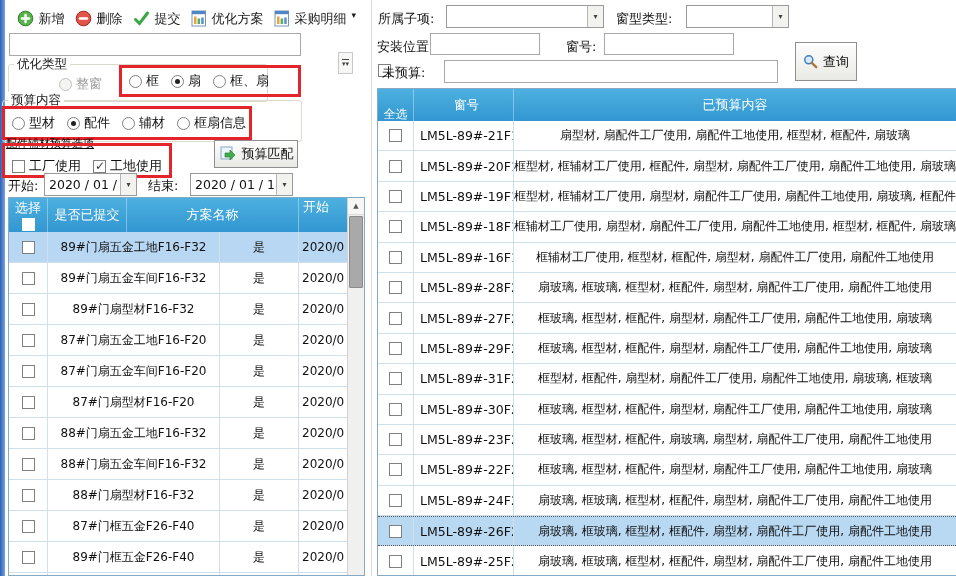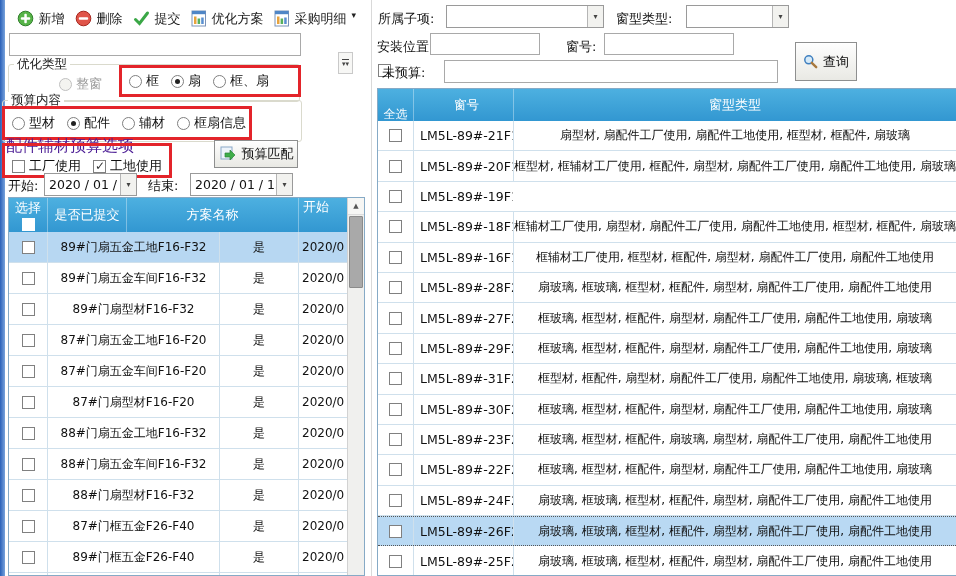--- a/index.html
+++ b/index.html
@@ -40,21 +40,21 @@
   .radio { width:13px; height:13px; border:1px solid #808080; border-radius:50%;
     background:#fff; position:relative; flex:0 0 auto; }
   .radio.on::after { content:""; position:absolute; left:3px; top:3px; width:5px; height:5px;
     border-radius:50%; background:#222; }
   .radio.disabled { border-color:#c0c0c0; background:#f4f4f0; }
   .opt.disabled { color:#9a9a9a; }
   .cb { width:13px; height:13px; border:1px solid #808080; background:#fff;
     position:relative; flex:0 0 auto; }
   .cb.on::after { content:"\2713"; position:absolute; left:1px; top:-2px;
     font-size:12px; font-weight:bold; color:#333; }
-  .plain-label { position:absolute; font-size:16px; color:#4c1d95; }
+  .plain-label { position:absolute; font-size:11px; color:#000000;text-decoration:underline; }
 
   .btn3d { border:1px solid #8e8f8f; background:linear-gradient(#fefefe,#e9e9e4);
     display:flex; align-items:center; justify-content:center; gap:5px;
     font-size:13px; color:#111; box-shadow:inset 0 1px 0 #fff; cursor:default; }
   .match-btn { position:absolute; left:214px; top:140px; width:84px; height:28px; }
   .query-btn { position:absolute; left:795px; top:42px; width:62px; height:39px;text-align:center; }
 
   .date-label { position:absolute; top:177px; font-size:13px; }
   .combo { position:absolute; height:23px; border:1px solid #9a9a9a; background:#fff;
     display:flex; align-items:center; }
@@ -158,21 +158,21 @@
     <span class="caret">▾</span>
   </div>
 </div>
 <div class="overflow-btn">
   <span class="bar"></span>
   <span class="arr">▾▾</span>
 </div>
 
 <input class="tool-input" type="text" value="" style="">
 
-<div class="groupbox" style="left:8px; top:64px; width:292px; height:38px;">
+<div class="groupbox" style="left:8px; top:64px; width:260px; height:38px;">
   <span class="legend">优化类型</span>
   <div style="position:absolute; left:50px; top:10px;">
       <span class="opt disabled">
         <span class="radio disabled"></span>
         <span>整窗</span>
       </span>
     </div>
   <div class="red-box" style="left:110px; top:0px; width:182px; height:32px;">
       <span class="opt">
         <span class="radio"></span>
@@ -391,21 +391,21 @@
 <div class="dtable" id="budget-table">
   <div class="thead">
     <div class="th bc-sel">
       <span style="font-size:12px;margin-top:32px;">全选</span>
       <span class="cb"></span>
     </div>
     <div class="th bc-no" style="justify-content:center; align-items:center;">
         <span>窗号</span>
       </div>
     <div class="th bc-content">
-        <span>窗型类型</span>
+        <span>已预算内容</span>
       </div>
   </div>
   <div>
       <div class="trow">
         <div class="cell bc-sel">
           <span class="cb"></span>
         </div>
         <div class="cell bc-no">LM5L-89#-21F19</div>
         <div class="cell bc-content">扇型材, 扇配件工厂使用, 扇配件工地使用, 框型材, 框配件, 扇玻璃</div>
       </div>
@@ -414,20 +414,21 @@
           <span class="cb"></span>
         </div>
         <div class="cell bc-no">LM5L-89#-20F18</div>
         <div class="cell bc-content">框型材, 框辅材工厂使用, 框配件, 扇型材, 扇配件工厂使用, 扇配件工地使用, 扇玻璃</div>
       </div>
       <div class="trow">
         <div class="cell bc-sel">
           <span class="cb"></span>
         </div>
         <div class="cell bc-no">LM5L-89#-19F17</div>
+        <div class="cell bc-content">框型材, 框辅材工厂使用, 扇型材, 扇配件工厂使用, 扇配件工地使用, 扇玻璃, 框配件</div>
       </div>
       <div class="trow">
         <div class="cell bc-sel">
           <span class="cb"></span>
         </div>
         <div class="cell bc-no">LM5L-89#-18F16</div>
         <div class="cell bc-content">框辅材工厂使用, 扇型材, 扇配件工厂使用, 扇配件工地使用, 框型材, 框配件, 扇玻璃</div>
       </div>
       <div class="trow">
         <div class="cell bc-sel">

